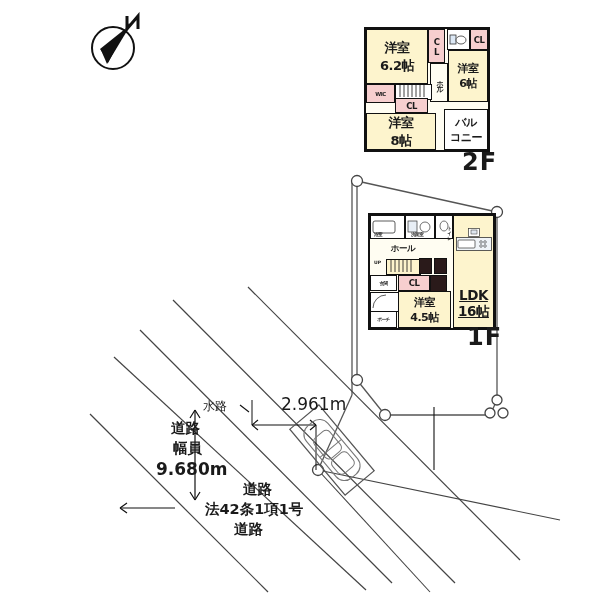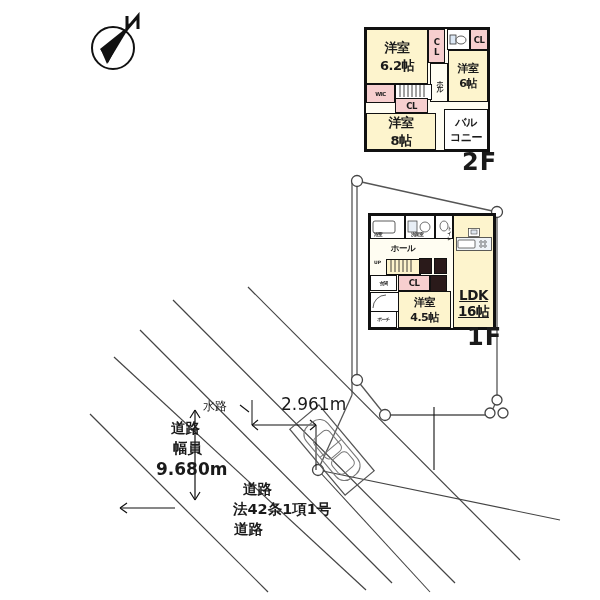--- a/index.html
+++ b/index.html
@@ -301,16 +301,16 @@
 
   <div class="txt sitetxt sm" style="left:203px;top:400px;">水路</div>
 
   <div class="txt dim" style="left:252px;top:396px;margin-left:29px;">2.961m</div>
 
   <div class="txt sitetxt" style="left:171px;top:421px;">道路</div>
   <div class="txt sitetxt" style="left:173px;top:441px;">幅員</div>
   <div class="txt sitetxt big" style="left:156px;top:461px;">9.680m</div>
 
   <div class="txt sitetxt" style="left:243px;top:482px;">道路</div>
-  <div class="txt sitetxt" style="left:205px;top:502px;margin-left:28px;">法42条1項1号</div>
+  <div class="txt sitetxt" style="left:205px;top:502px;">法42条1項1号</div>
   <div class="txt sitetxt" style="left:234px;top:522px;">道路</div>
 
 </div>
 
 </body></html>

